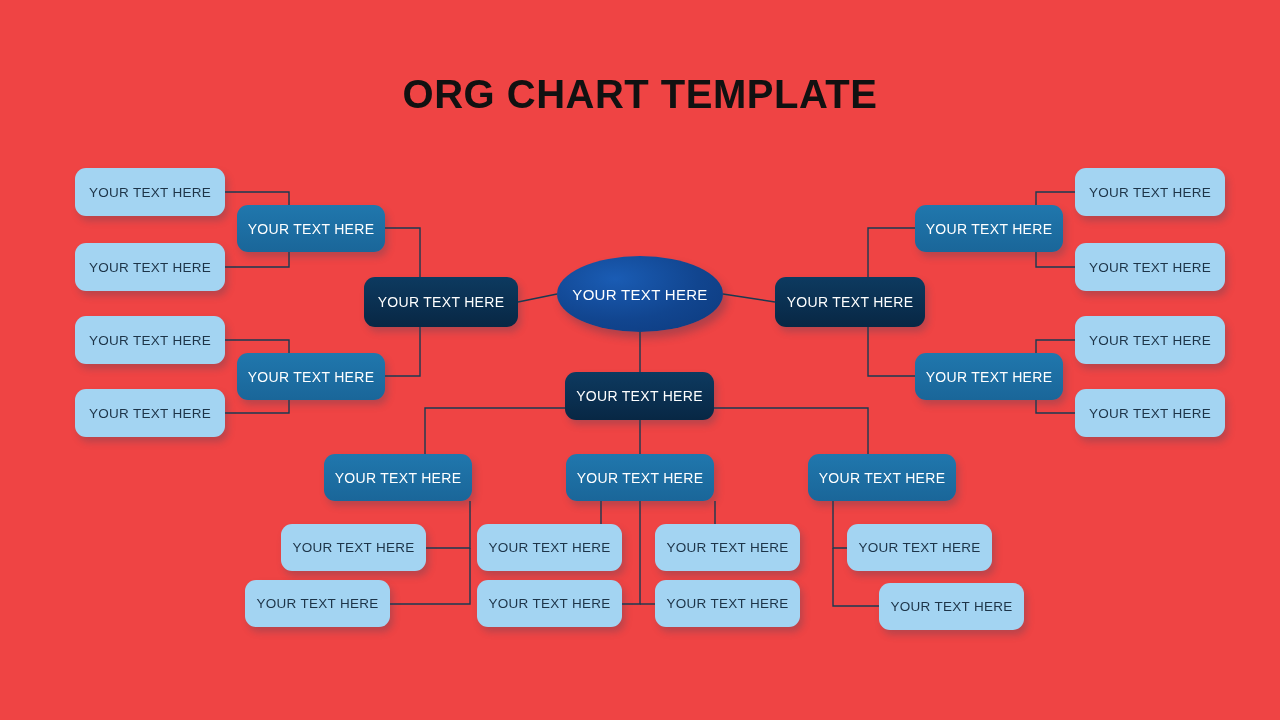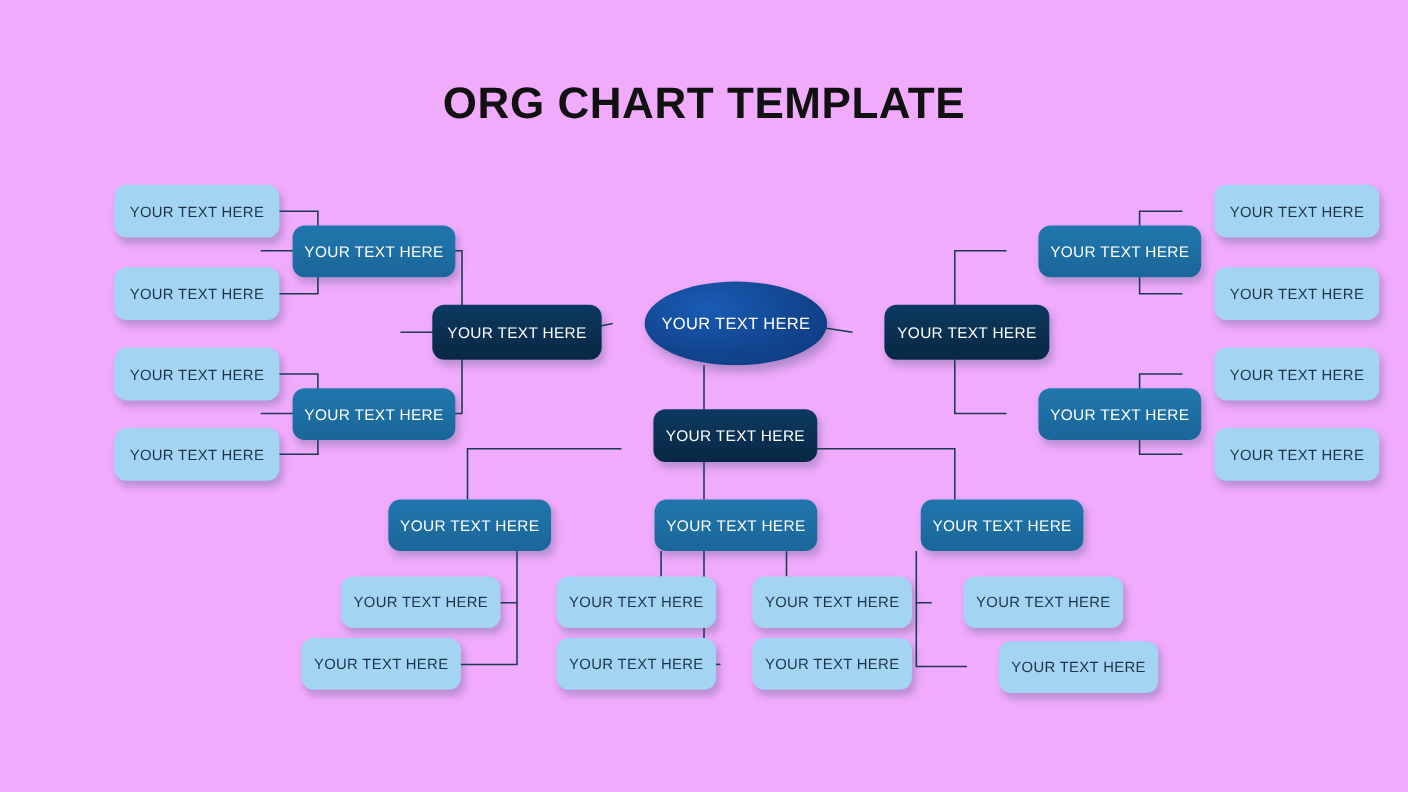--- a/index.html
+++ b/index.html
@@ -13,21 +13,21 @@
     height: 720px;
     overflow: hidden;
     font-family: "Liberation Sans", sans-serif;
     position: relative;
   }
 
   #canvas {
     position: relative;
     width: 1280px;
     height: 720px;
-    background: #f0abfc;
+    background: #ef4444;
   }
 
   
   .chart-title {
     position: absolute;
     left: 0;
     top: 72px;
     width: 1280px;
     text-align: center;
     font-family: "Liberation Sans", sans-serif;
@@ -62,21 +62,20 @@
     display: flex;
     align-items: center;
     justify-content: center;
     text-align: right;
     border-radius: 11px;
     font-family: "Liberation Sans", sans-serif;
     letter-spacing: 0.3px;
     white-space: nowrap;
     user-select: none;
     box-shadow: 3px 5px 7px rgba(40, 70, 95, 0.26);
-    margin-left: 29px;
   }
 
   .node.light {
     background: #a3d4f2;
     color: #1d3448;
     font-size: 13.5px;
     font-weight: normal;
   }
 
   .node.medium {

